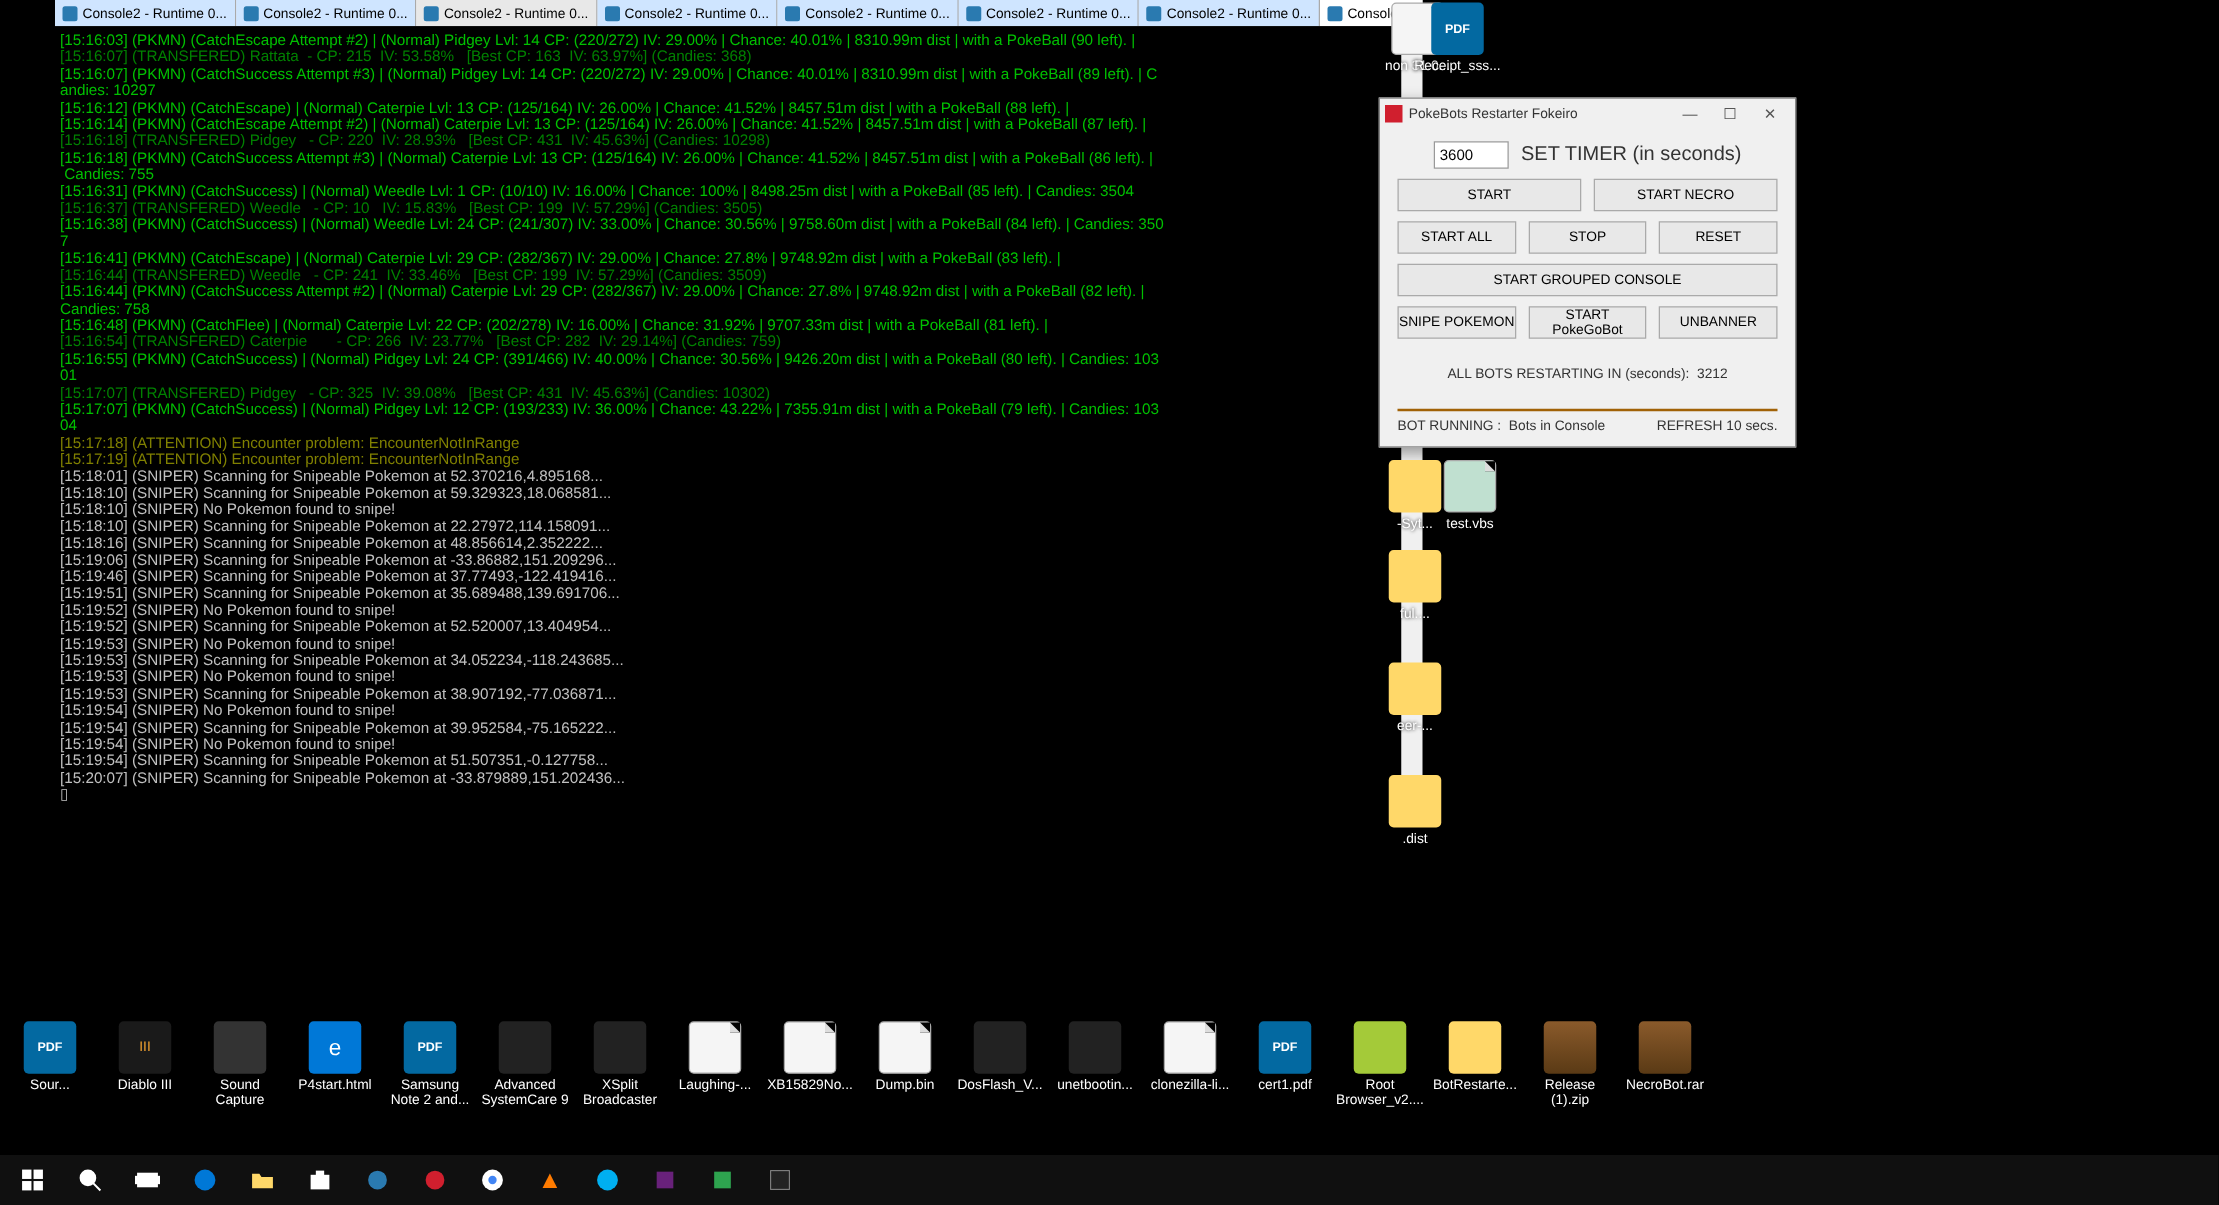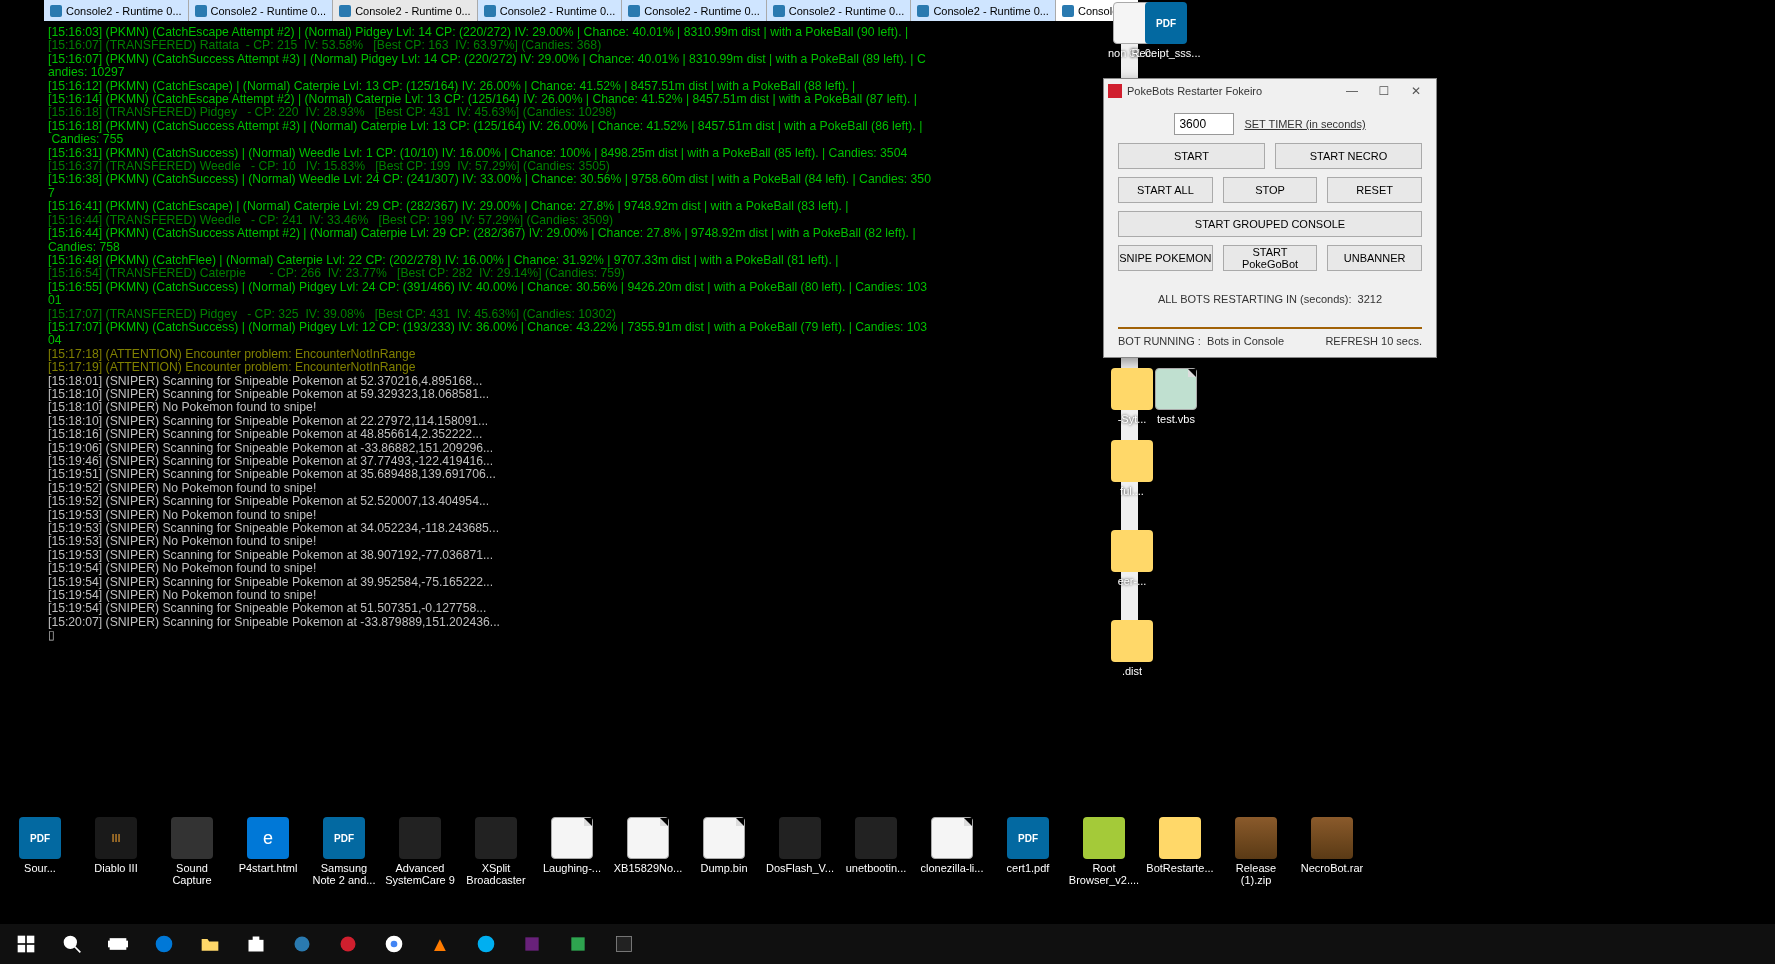--- a/index.html
+++ b/index.html
@@ -124,21 +124,21 @@
     <div class="pico"></div>
     <span>PokeBots Restarter Fokeiro</span>
     <div class="spacer"></div>
     <div class="wbtn">—</div>
     <div class="wbtn">☐</div>
     <div class="wbtn">✕</div>
   </div>
   <div class="body">
     <div class="row" style="justify-content:center;">
       <input type="text" value="3600" style="">
-      <span style="font-size:11px;text-decoration:underline;">SET TIMER (in seconds)</span>
+      <span style="font-size:16px;">SET TIMER (in seconds)</span>
     </div>
     <div class="row b2">
       <button>START</button>
       <button>START NECRO</button>
     </div>
     <div class="row b3">
       <button>START ALL</button>
       <button>STOP</button>
       <button>RESET</button>
     </div>

